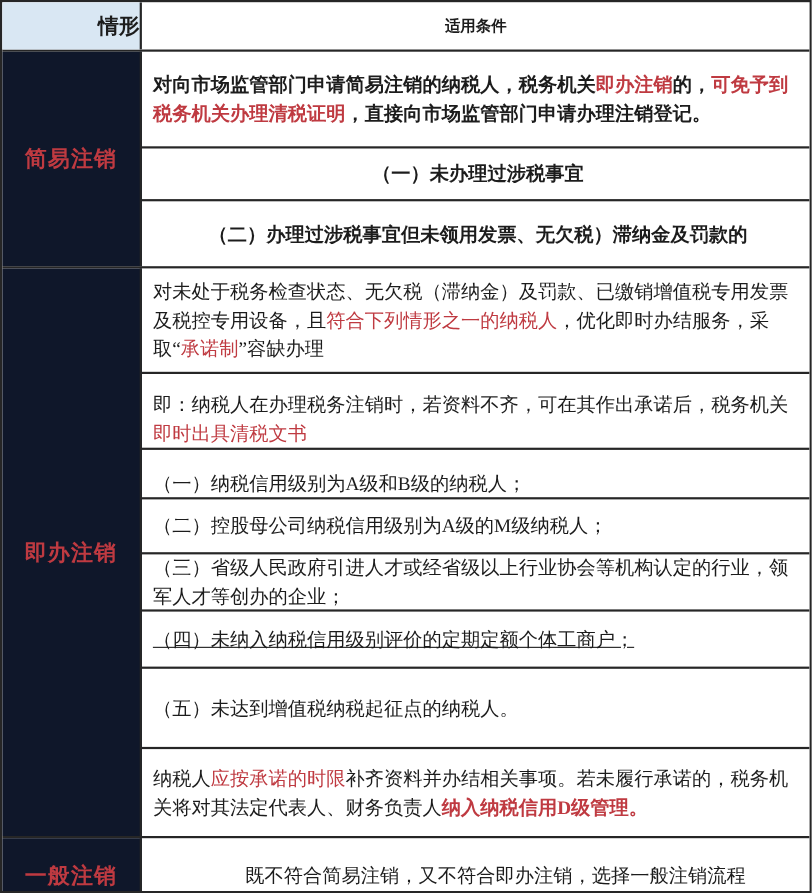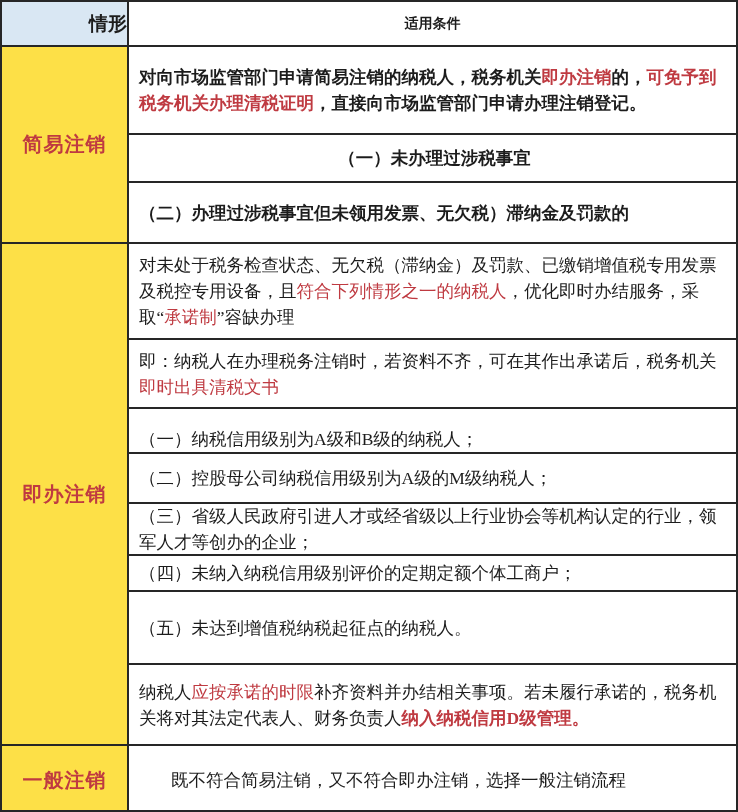--- a/index.html
+++ b/index.html
@@ -48,21 +48,21 @@
   .section {
     flex: none;
     display: flex;
     border-bottom: 2px solid #262626;
   }
   .section:last-child { border-bottom: none; }
   .label-cell {
     flex: none;
     width: 125px;
     border-right: 2px solid #262626;
-    background: #fde047;
+    background: #0f172a;
     display: flex;
     align-items: center;
     justify-content: center;
     font-weight: 700;
     font-size: 20px;
     letter-spacing: 1px;
     color: #bf3a41;
   }
   .rows {
     flex: 1;
@@ -72,21 +72,21 @@
   }
   .row {
     box-sizing: border-box;
     border-bottom: 2px solid #262626;
     display: flex;
     align-items: center;
     padding: 0 6px 0 10px;
     font-size: 17.5px;
     line-height: 26px;
   }
-  .row:last-child { border-bottom: none; }
+  .row:last-child { border-bottom: none; justify-content: center; }
   .section.bold-section .row { font-weight: 700; }
   .cell-text { margin: 0; }
   .seg-red { color: #bf3a41; }
   .seg-red-bold { color: #bf3a41; font-weight: 700; }
 </style>
 </head>
 <body>
 
 <div class="table">
   <div class="header-row">
@@ -115,33 +115,33 @@
         </div>
       </div>
       <div class="section">
         <div class="label-cell">
           <span>即办注销</span>
         </div>
         <div class="rows">
           <div class="row" style="height: 96px;">
             <p class="cell-text"><span>对未处于税务检查状态、无欠税（滞纳金）及罚款、已缴销增值税专用发票及税控专用设备，且</span><span class="seg-red">符合下列情形之一的纳税人</span><span>，优化即时办结服务，采取“</span><span class="seg-red">承诺制</span><span>”容缺办理</span></p>
           </div>
-          <div class="row" style="height: 69px;">
+          <div class="row" style="height: 69px; align-items: flex-end;">
             <p class="cell-text"><span>即：纳税人在办理税务注销时，若资料不齐，可在其作出承诺后，税务机关</span><span class="seg-red">即时出具清税文书</span></p>
           </div>
           <div class="row" style="height: 45px; align-items: flex-end;">
             <p class="cell-text"><span>（一）纳税信用级别为A级和B级的纳税人；</span></p>
           </div>
           <div class="row" style="height: 50px; text-align: right;">
             <p class="cell-text"><span>（二）控股母公司纳税信用级别为A级的M级纳税人；</span></p>
           </div>
           <div class="row" style="height: 52px;">
             <p class="cell-text"><span>（三）省级人民政府引进人才或经省级以上行业协会等机构认定的行业，领军人才等创办的企业；</span></p>
           </div>
-          <div class="row" style="height: 36px;">
+          <div class="row" style="height: 52px; text-decoration: underline;">
             <p class="cell-text"><span>（四）未纳入纳税信用级别评价的定期定额个体工商户；</span></p>
           </div>
           <div class="row" style="height: 73px;">
             <p class="cell-text"><span>（五）未达到增值税纳税起征点的纳税人。</span></p>
           </div>
           <div class="row" style="height: 79px;">
             <p class="cell-text"><span>纳税人</span><span class="seg-red">应按承诺的时限</span><span>补齐资料并办结相关事项。若未履行承诺的，税务机关将对其法定代表人、财务负责人</span><span class="seg-red-bold">纳入纳税信用D级管理。</span></p>
           </div>
         </div>
       </div>

